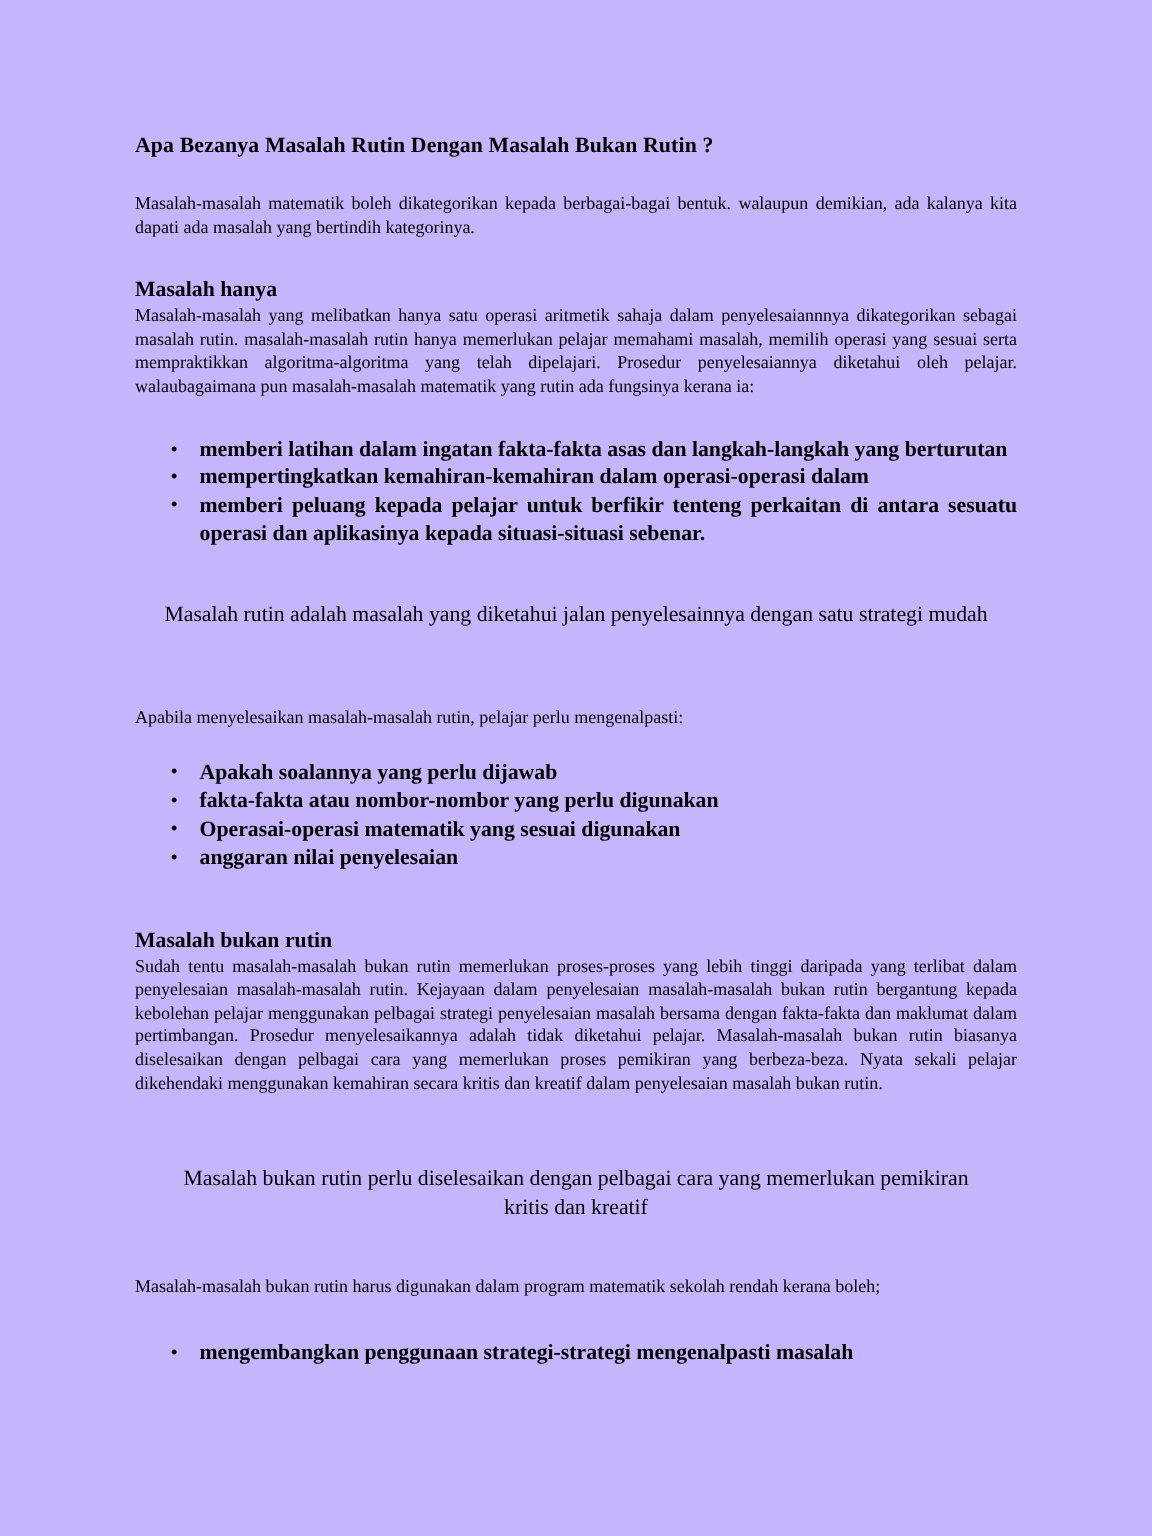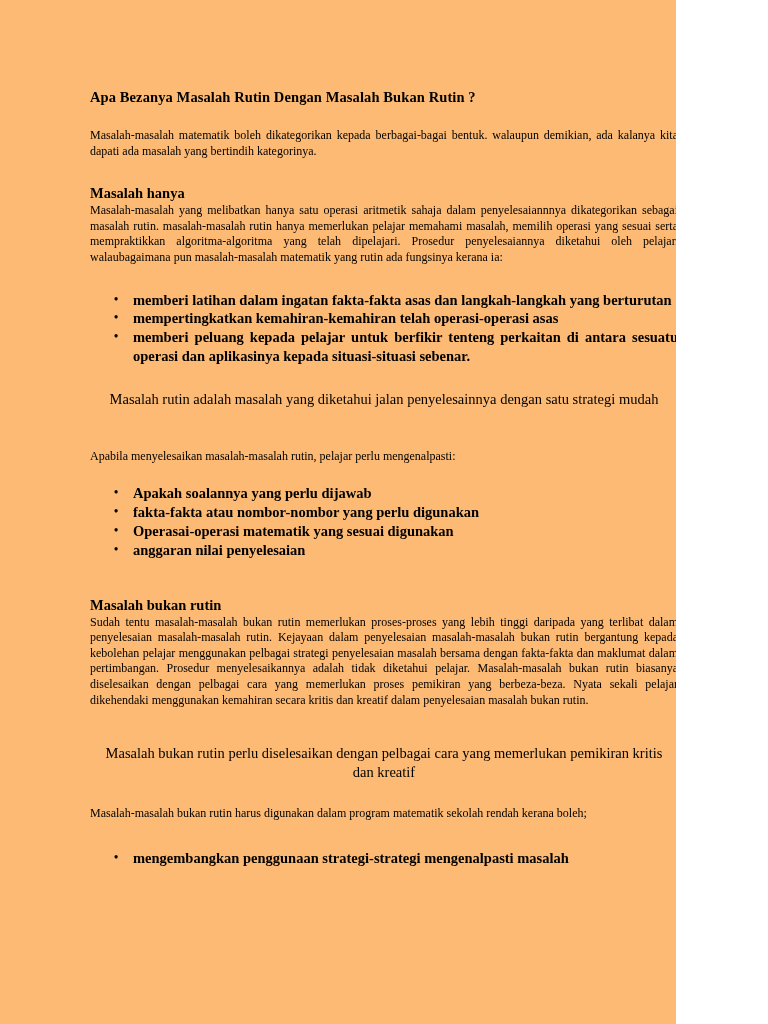--- a/index.html
+++ b/index.html
@@ -7,23 +7,23 @@
     margin: 0;
     padding: 0;
     background: #ffffff;
   }
   body {
     font-family: "Liberation Serif", "DejaVu Serif", serif;
     color: #000000;
   }
   .page {
     position: relative;
-    width: 676px;
+    width: 768px;
     height: 1024px;
-    background: #fdba74;
+    background: #c4b5fd;
     overflow: hidden;
     box-sizing: border-box;
   }
   .content {
     position: absolute;
     left: 90px;
     top: 88px;
     width: 588px;
   }
   .doc-title {
@@ -69,21 +69,21 @@
     position: absolute;
     left: 24px;
     top: 0;
     font-size: 12px;
     line-height: 1.45;
   }
   .callout {
     font-size: 14.5px;
     line-height: 1.30;
     text-align: center;
-    margin: 4px;
+    margin: 15px;
     padding: 0 4px;
   }
   .gap-sm { height: 13px; }
   .gap-md { height: 20px; }
   .gap-lg { height: 28px; }
   .gap-xl { height: 36px; }
 </style>
 </head>
 <body>
 
@@ -97,21 +97,21 @@
     <div class="gap-sm"></div>
 
     <div class="sec-head">Masalah hanya</div>
 
     <p class="para">Masalah-masalah yang melibatkan hanya satu operasi aritmetik sahaja dalam penyelesaiannnya dikategorikan sebagai masalah rutin. masalah-masalah rutin hanya memerlukan pelajar memahami masalah, memilih operasi yang sesuai serta mempraktikkan algoritma-algoritma yang telah dipelajari. Prosedur penyelesaiannya diketahui oleh pelajar. walaubagaimana pun masalah-masalah matematik yang rutin ada fungsinya kerana ia:</p>
 
     <div class="gap-sm"></div>
 
     <ul class="bullets">
       <li>memberi latihan dalam ingatan fakta-fakta asas dan langkah-langkah yang berturutan</li>
-      <li>mempertingkatkan kemahiran-kemahiran telah operasi-operasi asas</li>
+      <li>mempertingkatkan kemahiran-kemahiran dalam operasi-operasi dalam</li>
       <li>memberi peluang kepada pelajar untuk berfikir tenteng perkaitan di antara sesuatu operasi dan aplikasinya kepada situasi-situasi sebenar.</li>
     </ul>
 
     <div class="gap-md"></div>
 
     <p class="callout">Masalah rutin adalah masalah yang diketahui jalan penyelesainnya dengan satu strategi mudah</p>
 
     <div class="gap-xl"></div>
 
     <p class="para tight">Apabila menyelesaikan masalah-masalah rutin, pelajar perlu mengenalpasti:</p>

